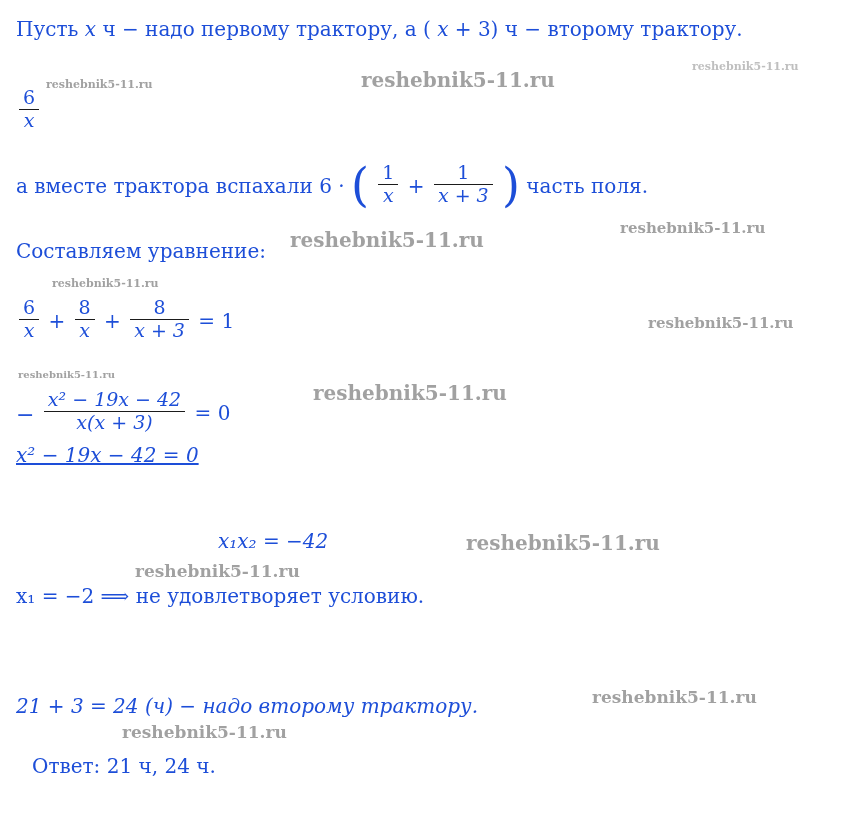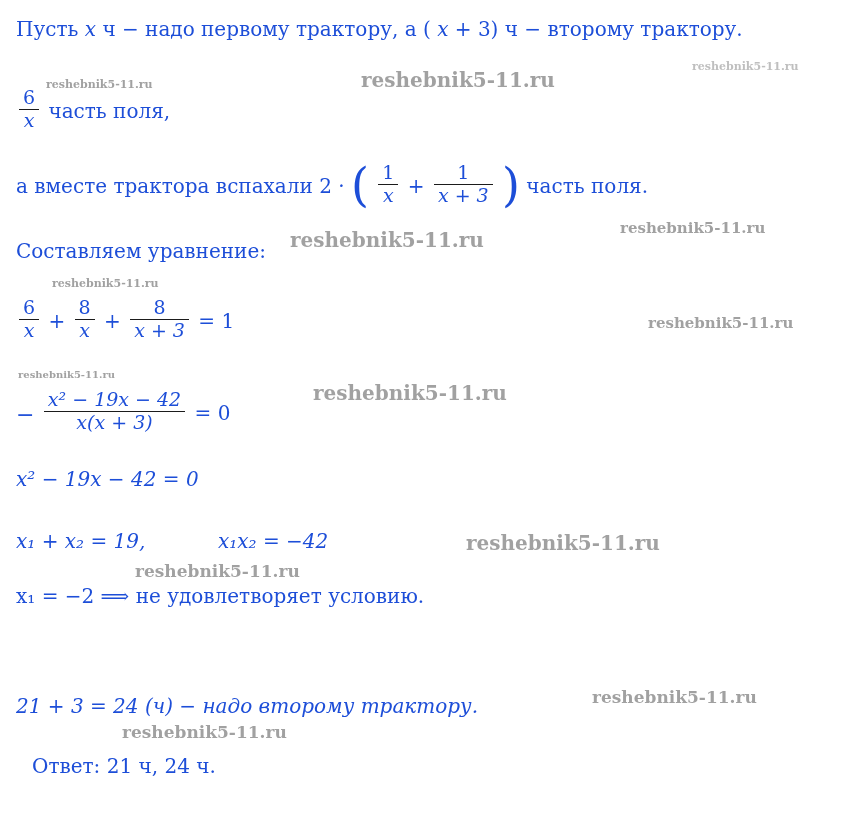--- a/index.html
+++ b/index.html
@@ -107,25 +107,24 @@
     <span>ч − надо первому трактору, а (</span>
     <span class="math it">x</span>
     <span>+ 3) ч − второму трактору.</span>
   </div>
 
   <div class="line" style="left:16px; top:90px;">
     <span class="frac math">
       <span class="num">6</span>
       <span class="den it">x</span>
     </span>
-    <span>часть поля,</span>
   </div>
 
   <div class="line" style="left:16px; top:165px;">
-    <span>а вместе трактора вспахали 2 ·</span>
+    <span>а вместе трактора вспахали 6 ·</span>
     <span class="bigparen">(</span>
     <span class="frac math">
       <span class="num">1</span>
       <span class="den it">x</span>
     </span>
     <span class="math">+</span>
     <span class="frac math">
       <span class="num">1</span>
       <span class="den it">x + 3</span>
     </span>
@@ -155,23 +154,22 @@
 
   <div class="line" style="left:16px; top:392px;">
     <span class="minus-big math">−</span>
     <span class="frac math">
       <span class="num it">x² − 19x − 42</span>
       <span class="den it">x(x + 3)</span>
     </span>
     <span class="math">= 0</span>
   </div>
 
-  <div class="line math it" style="left:16px; top:468px;">x² − 19x − 42 = 0</div>
+  <div class="line math it" style="left:16px; top:444px;text-decoration:underline;">x² − 19x − 42 = 0</div>
 
-  <div class="line math it" style="left:16px; top:530px;">x₁ + x₂ = 19,</div>
   <div class="line math it" style="left:218px; top:530px;">x₁x₂ = −42</div>
 
   <div class="line math" style="left:16px; top:585px;">x₁ = −2 ⟹ не удовлетворяет условию.</div>
 
 
   <div class="line math" style="left:16px; top:695px;font-style:italic;">21 + 3 = 24 (ч) − надо второму трактору.</div>
 
   <div class="line" style="left:32px; top:755px;">Ответ: 21 ч, 24 ч.</div>
 
 </div>

